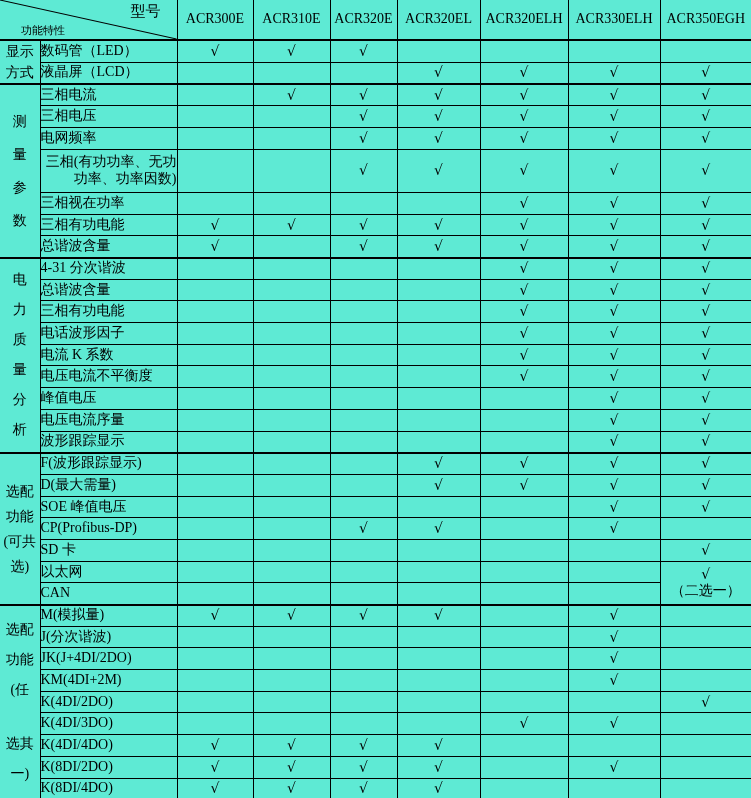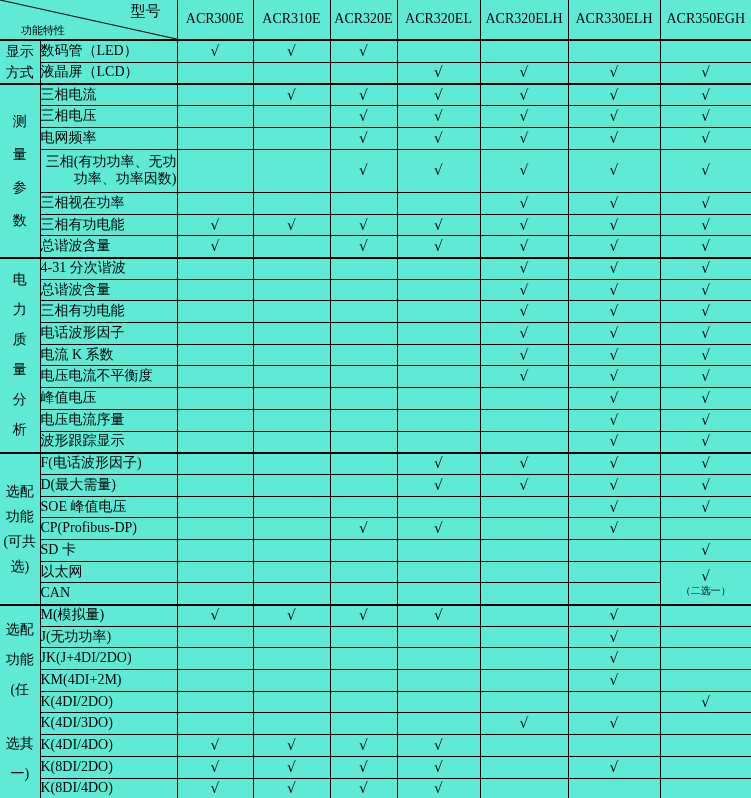--- a/index.html
+++ b/index.html
@@ -56,21 +56,21 @@
   td.check {
     text-align: center;
     font-size: 13px;
     font-family: "DejaVu Sans", sans-serif;
   }
   td.merged-choice {
     text-align: center;
     font-size: 13px;
   }
   td.merged-choice .mc-check { display: block; font-family: "DejaVu Sans", sans-serif; }
-  td.merged-choice .mc-note { display: block; font-size: 10px; font-family: "Liberation Serif", "DejaVu Serif", serif; }
+  td.merged-choice .mc-note { display: block; font-size: 14px; font-family: "Liberation Serif", "DejaVu Serif", serif; }
 </style>
 </head>
 <body>
 
 <div id="page">
   <table class="spec">
       <colgroup>
         <col style="width: 40px;">
         <col style="width: 137px;">
         <col style="width: 76px;">
@@ -298,21 +298,21 @@
           <td class="check">√</td>
           <td class="check">√</td>
         </tr>
         <tr class="section-start">
           <td class="group" rowspan="7">
             <span style="line-height: 25px;">选配</span>
             <span style="line-height: 25px;">功能</span>
             <span style="line-height: 25px; text-align: center;">(可共</span>
             <span style="line-height: 25px;">选)</span>
           </td>
-          <td class="feature">F(电话波形因子)</td>
+          <td class="feature">F(波形跟踪显示)</td>
           <td class="check"></td>
           <td class="check"></td>
           <td class="check"></td>
           <td class="check">√</td>
           <td class="check">√</td>
           <td class="check">√</td>
           <td class="check">√</td>
         </tr>
         <tr>
           <td class="feature">D(最大需量)</td>
@@ -387,21 +387,21 @@
           <td class="feature">M(模拟量)</td>
           <td class="check">√</td>
           <td class="check">√</td>
           <td class="check">√</td>
           <td class="check">√</td>
           <td class="check"></td>
           <td class="check">√</td>
           <td class="check"></td>
         </tr>
         <tr>
-          <td class="feature">J(无功功率)</td>
+          <td class="feature">J(分次谐波)</td>
           <td class="check"></td>
           <td class="check"></td>
           <td class="check"></td>
           <td class="check"></td>
           <td class="check"></td>
           <td class="check">√</td>
           <td class="check"></td>
         </tr>
         <tr>
           <td class="feature">JK(J+4DI/2DO)</td>

